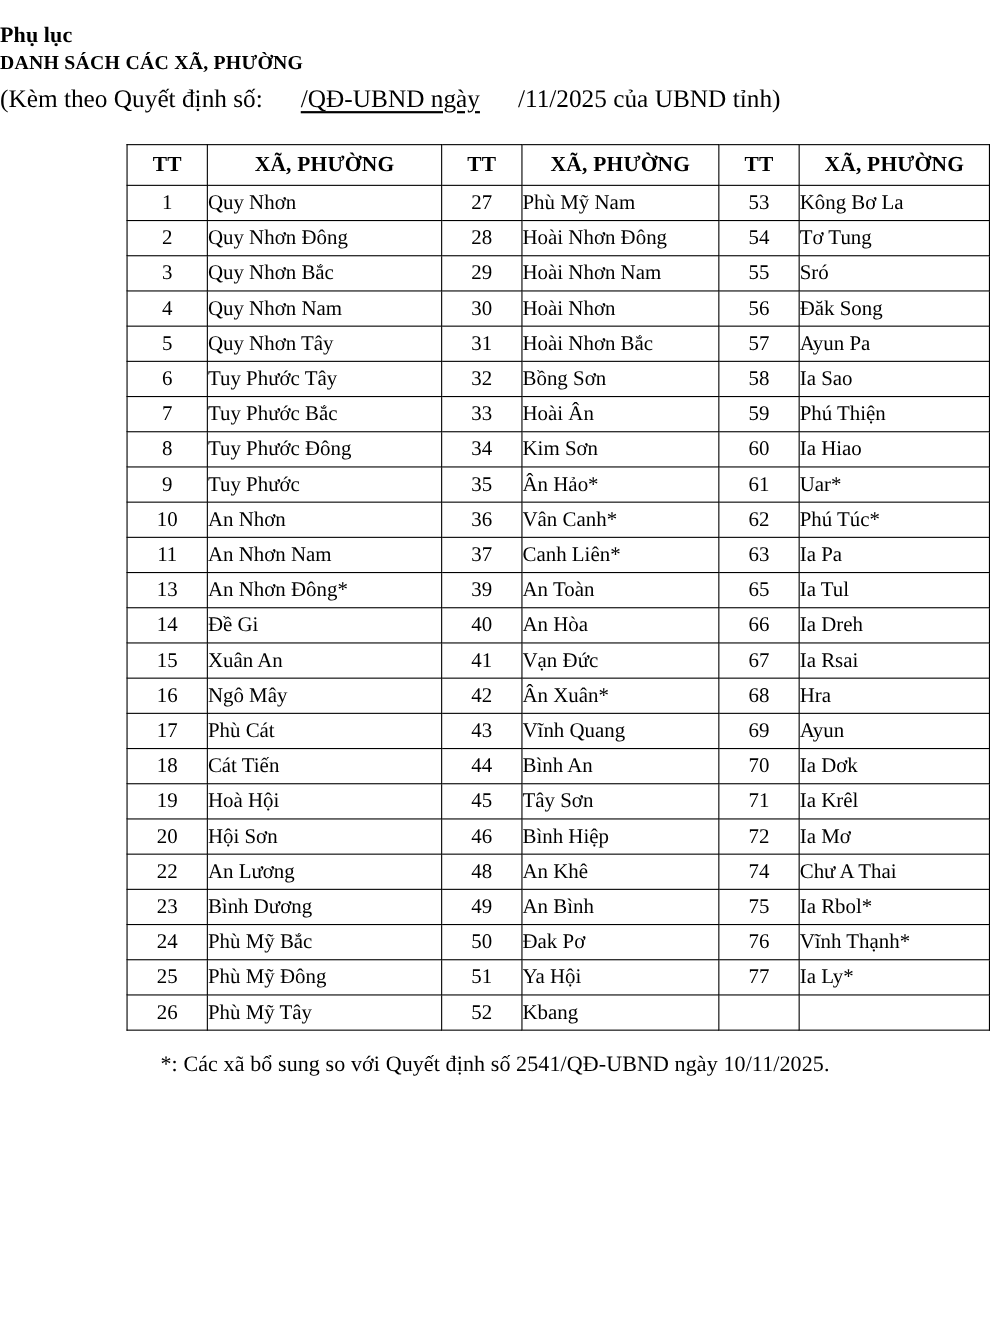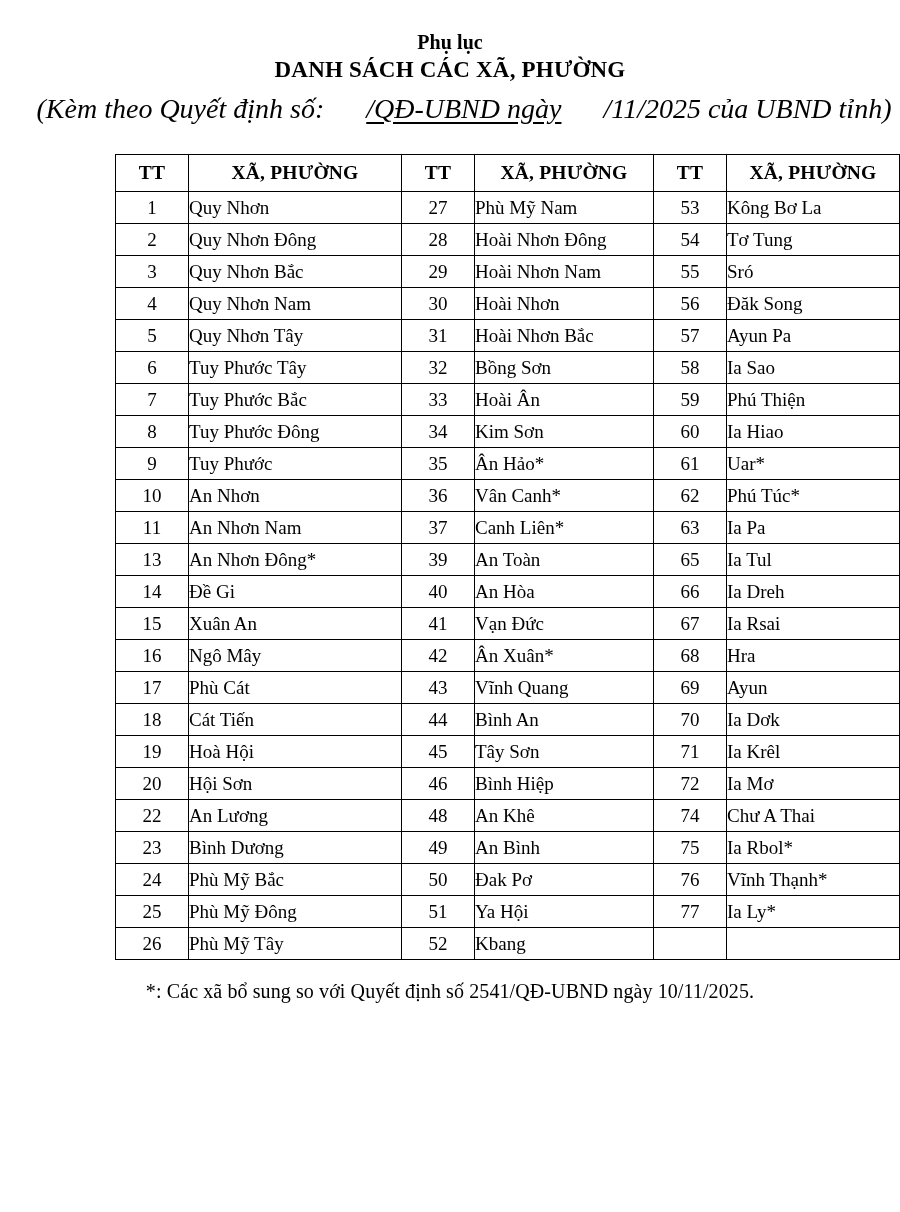--- a/index.html
+++ b/index.html
@@ -18,43 +18,40 @@
   .page {
     width: 900px;
     height: 1212px;
     position: relative;
     box-sizing: border-box;
     padding: 0;
   }
 
   
   .heading {
-    text-align: center;
-    padding-top: 30px;
+    padding-top: 20px;
   }
   .title-small {
     font-size: 20px;
     font-weight: bold;
     line-height: 1.25;
     letter-spacing: 0.1px;
   }
   .title-main {
-    font-size: 23px;
+    font-size: 18px;
     font-weight: bold;
     line-height: 1.25;
     letter-spacing: 0.2px;
     margin-top: 1px;
   }
   .subtitle {
-    font-size: 28px;
-    font-style: italic;
+    font-size: 23px;
     line-height: 1.3;
     margin-top: 6px;
     white-space: pre;
-    margin-left: 28px;
   }
   .subtitle .underlined {
     text-decoration: underline;
     text-underline-offset: 4px;
   }
 
   
   .table-wrap {
     margin-top: 27px;
     display: flex;

